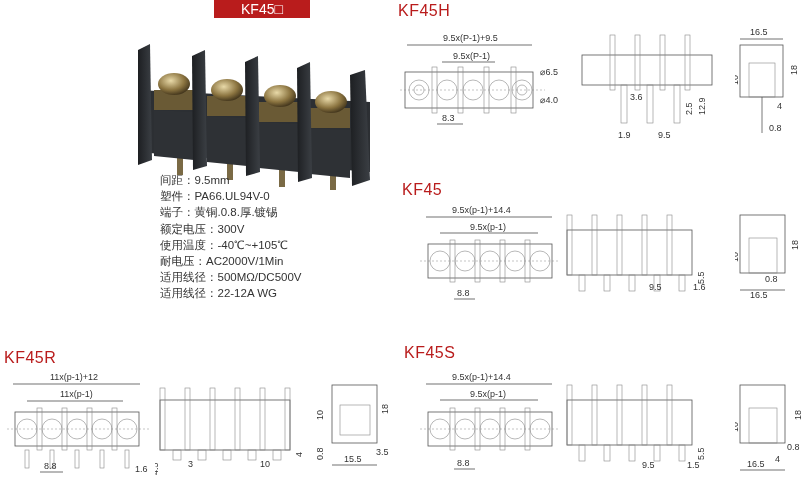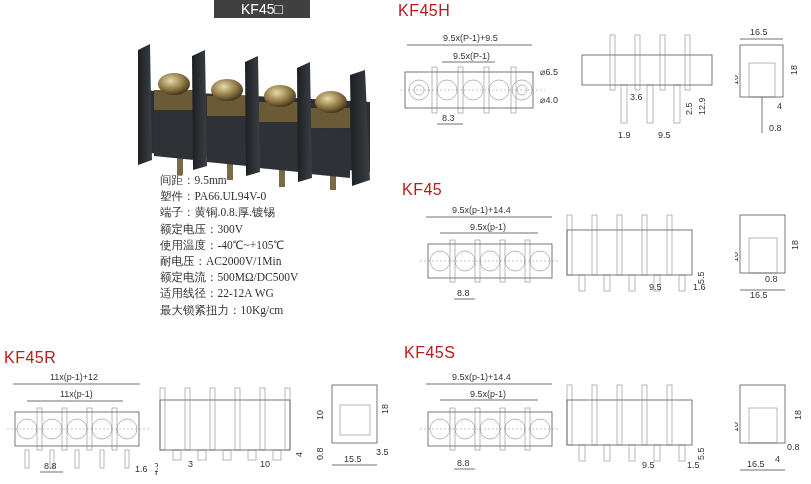--- a/index.html
+++ b/index.html
@@ -1,20 +1,20 @@
 <!DOCTYPE html>
 <html><head>
 <meta charset="utf-8">
 <style>
   html, body { margin:0; padding:0; background:#ffffff; }
   body { width:811px; height:484px; position:relative; overflow:hidden; font-family:"Liberation Sans", sans-serif; color:#333; }
   .abs { position:absolute; }
-  .badge { left:214px; top:0; width:96px; height:18px; background:#404040; color:#fff; font-size:14px; line-height:18px; text-align:center; }
+  .badge { left:214px; top:0; width:96px; height:18px; background:#b91c1c; color:#fff; font-size:14px; line-height:18px; text-align:center; }
   .series-title { font-size:16px; color:#b91c1c; letter-spacing:0.5px; }
-  .specs { left:160px; top:172px; font-family:Liberation Serif, serif; font-size:11.5px; line-height:16.2px; color:#333; }
+  .specs { left:160px; top:172px; font-family:Liberation Sans, sans-serif; font-size:11.5px; line-height:16.2px; color:#333; }
   .specs div { white-space:nowrap; }
   svg text { font-family:"Liberation Sans", sans-serif; font-size:9px; fill:#333; }
   .dim { stroke:#333; stroke-width:0.7; fill:none; }
   .ln { stroke:#555; stroke-width:0.8; fill:none; }
   .lt { stroke:#888; stroke-width:0.6; fill:none; }
   .dash { stroke:#888; stroke-width:0.5; stroke-dasharray:2,2; fill:none; }
 </style>
 </head>
 <body>
 
@@ -63,23 +63,22 @@
   <polygon points="220,55 235,50 240,160 222,166" fill="url(#wall)"></polygon>
 </svg>
 
 <div class="abs specs">
   <div>间距：9.5mm</div>
   <div>塑件：PA66.UL94V-0</div>
   <div>端子：黄铜.0.8.厚.镀锡</div>
   <div>额定电压：300V</div>
   <div>使用温度：-40℃~+105℃</div>
   <div>耐电压：AC2000V/1Min</div>
-  <div>额定电流：500MΩ/DC500V</div>
+  <div>适用线径：500MΩ/DC500V</div>
   <div>适用线径：22-12A WG</div>
-  <div>最大锁紧扭力：10Kg/cm</div>
 </div>
 
 <div class="abs series-title" style="left:398px;top:2px">KF45H</div>
 <svg class="abs" style="left:395px;top:25px" width="180" height="110">
   <line class="dim" x1="12" y1="20" x2="137" y2="20"></line>
   <text x="48" y="16">9.5x(P-1)+9.5</text>
   <line class="dim" x1="47" y1="37" x2="100" y2="37"></line>
   <text x="58" y="34">9.5x(P-1)</text>
   <rect class="ln" x="10" y="47" width="128" height="36"></rect>
   <g class="lt">

